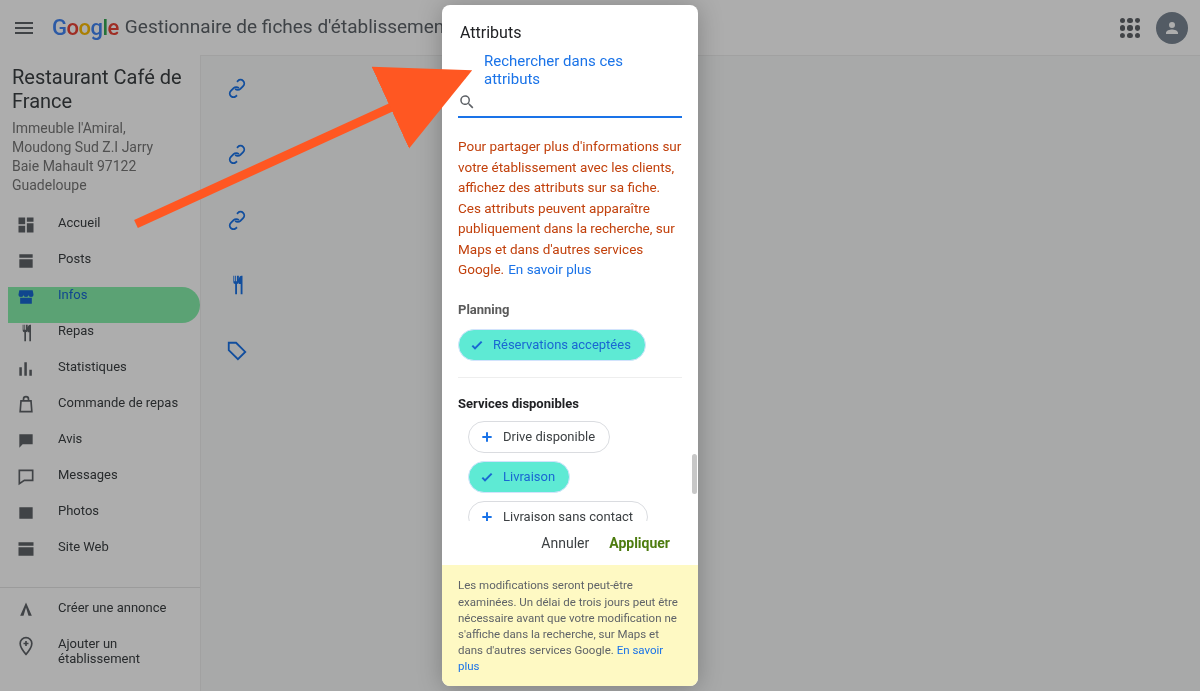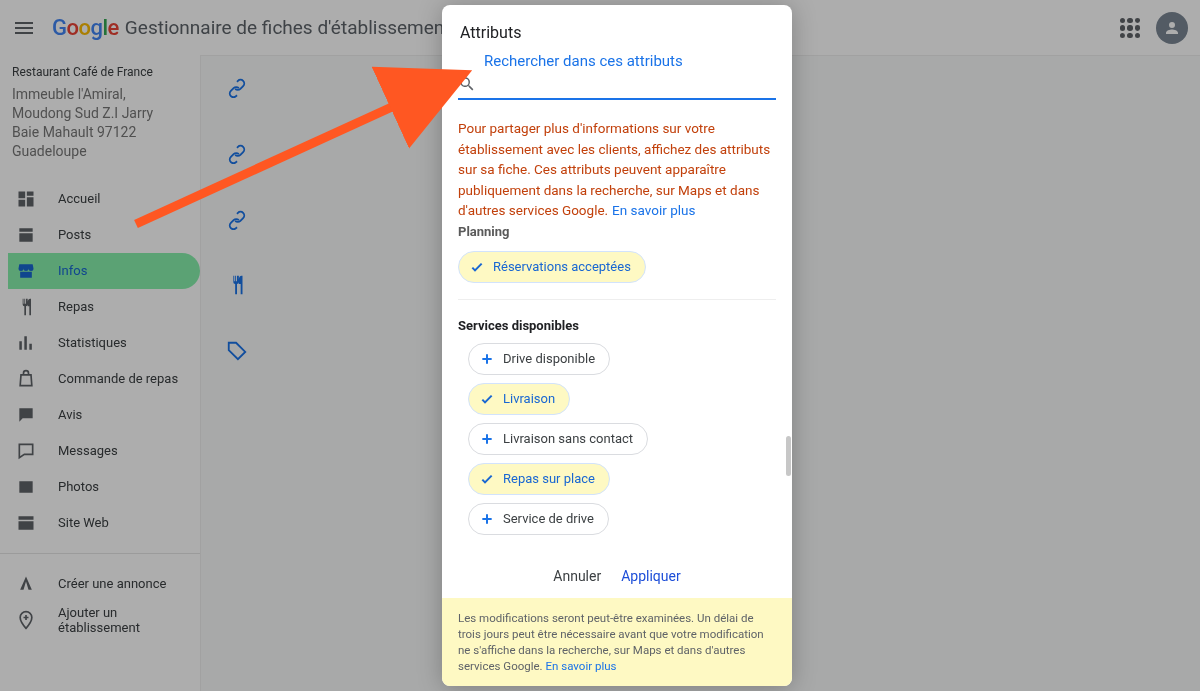--- a/index.html
+++ b/index.html
@@ -1,64 +1,64 @@
 <!DOCTYPE html>
 <html><head>
 <meta charset="utf-8">
 <style>
 *{box-sizing:border-box;margin:0;padding:0;font-family:Roboto,Arial,sans-serif}
 body{width:1200px;height:691px;overflow:hidden;background:#fff;position:relative}
 .overlay{position:absolute;inset:0;background:rgba(0,0,0,.32);z-index:5}
 .topbar{height:55px;display:flex;align-items:center;padding:0 12px;position:relative;z-index:1}
 .hamburger{width:24px;height:24px;margin-right:16px;color:#5f6368;cursor:pointer}
-.logo-text{display:flex;align-items:center;font-size:19px;color:#5f6368}
+.logo-text{display:flex;align-items:flex-start;font-size:19px;color:#5f6368}
 .g-logo{font-size:22px;font-weight:500;letter-spacing:-0.5px}
 .g-b{color:#4285F4}.g-r{color:#EA4335}.g-y{color:#FBBC05}.g-g{color:#34A853}
 .app-title{margin-left:6px;color:#5d6369}
 .top-search{margin-left:24px;width:24px;height:24px;color:#5f6368}
 .top-right{position:absolute;right:12px;top:12px;display:flex;align-items:center;gap:16px}
 .apps-grid{width:20px;height:20px;display:grid;grid-template-columns:repeat(3,1fr);grid-template-rows:repeat(3,1fr);gap:2px}
 .apps-grid span{background:#5f6368;border-radius:50%}
 .avatar{width:32px;height:32px;border-radius:50%;background:#7b8794;display:flex;align-items:center;justify-content:center}
 .avatar svg{width:18px;height:18px;fill:#fff}
 .layout{display:flex;height:636px}
 .sidebar{width:200px;padding:10px 8px 0 8px}
-.biz-name{font-size:12px;color:#3c4043;padding:0 4px 6px}
+.biz-name{font-size:20px;color:#3c4043;padding:0 4px 6px}
 .biz-addr{font-size:14px;line-height:1.35;color:#777;padding:0 4px 20px}
-.nav-item{display:flex;align-items:center;height:36px;padding:0 8px;border-radius:0 18px 18px 0;margin-right:-8px;color:#3c4043;font-size:13px;cursor:pointer;gap:22px}
+.nav-item{display:flex;align-items:flex-start;height:36px;padding:0 8px;border-radius:0 18px 18px 0;margin-right:-8px;color:#3c4043;font-size:13px;cursor:pointer;gap:22px}
 .nav-item.active{background:#86efac;color:#1967d2}
 .nav-item.active .nav-ico{color:#1967d2}
 .nav-ico{width:20px;height:20px;color:#5f6368;flex:none}
 .nav-sep{height:1px;background:#e5e5e5;margin:12px -8px}
 .main{flex:1;background:#f8f9fa;position:relative;border-left:1px solid #eee;border-top:1px solid #eee}
 .link-ico-col{position:absolute;left:25px;top:20px;display:flex;flex-direction:column;gap:44px;color:#1a73e8}
 .link-ico-col svg{width:22px;height:22px}
-.modal{position:absolute;left:442px;top:5px;width:350px;height:681px;background:#fff;border-radius:8px;box-shadow:0 2px 24px rgba(0,0,0,.25);z-index:10;display:flex;flex-direction:column;overflow:hidden}
+.modal{position:absolute;left:442px;top:5px;width:256px;height:681px;background:#fff;border-radius:8px;box-shadow:0 2px 24px rgba(0,0,0,.25);z-index:10;display:flex;flex-direction:column;overflow:hidden}
 .m-title{font-size:16px;color:#202124;padding:18px 18px 10px}
 .m-search-wrap{padding:0 16px 6px;position:relative}
 .m-search-lbl{font-size:15px;color:#1a73e8;padding-left:26px}
 .m-search-row{display:flex;align-items:center;border-bottom:2px solid #1a73e8;height:30px}
 .m-search-row svg{width:18px;height:18px;color:#5f6368;margin-right:6px}
 .m-search-row input{border:none;outline:none;flex:1;font-size:13px}
 .m-body{flex:1;overflow:auto;padding:12px 16px 8px;position:relative}
 .m-desc{font-size:13.5px;line-height:1.45;color:#c2410c;margin-bottom:2px}
 .m-link{color:#1a73e8;font-size:13.5px;text-decoration:none}
 .sec-title{font-size:13px;font-weight:700;color:#202124;margin:18px 0 10px}
-.sec-title.cut{margin-top:5px;color:#5a5a5a;position:relative;top:-2px}
+.sec-title.cut{margin-top:24px;color:#5a5a5a;position:relative;top:-2px}
 .chip-col{display:flex;flex-direction:column;gap:8px;align-items:flex-start}
 .chip-col.indent{margin-left:10px}
 .chip{display:inline-flex;align-items:center;height:32px;padding:0 14px 0 10px;border-radius:16px;border:1px solid #dadce0;font-size:13px;color:#3c4043;cursor:pointer;gap:8px;background:#fff}
-.chip.sel{background:#fef9c3;border-color:#d2e3fc;color:#1967d2}
+.chip.sel{background:#5eead4;border-color:#d2e3fc;color:#1967d2}
 .chip-ico{width:16px;height:16px}
 .chip.sel .chip-ico{color:#1967d2}
 .chip:not(.sel) .chip-ico{color:#1a73e8}
 .m-hr{border:none;border-top:1px solid #eee;margin:16px 0 0}
-.m-actions{display:flex;justify-content:center;gap:20px;padding:14px 28px;font-size:14px}
+.m-actions{display:flex;justify-content:flex-end;gap:20px;padding:14px 28px;font-size:14px}
 .btn-cancel{color:#3c4043;cursor:pointer}
-.btn-apply{color:#1d4ed8;font-weight:400;cursor:pointer}
+.btn-apply{color:#4d7c0f;font-weight:700;cursor:pointer}
 .m-footer{background:#fef9c3;padding:12px 16px;font-size:11.5px;line-height:1.4;color:#5f6368}
 .scroll-hint{position:absolute;right:1px;top:330px;width:5px;height:40px;background:#c7c7c7;border-radius:3px}
 .arrow-svg{position:absolute;left:130px;top:46px;z-index:12;pointer-events:none}
 </style>
 </head>
 <body>
 
 <div class="topbar">
   <svg class="hamburger" viewBox="0 0 24 24" fill="currentColor">
       <path d="M3 6h18v2H3zm0 5h18v2H3zm0 5h18v2H3z"></path>

